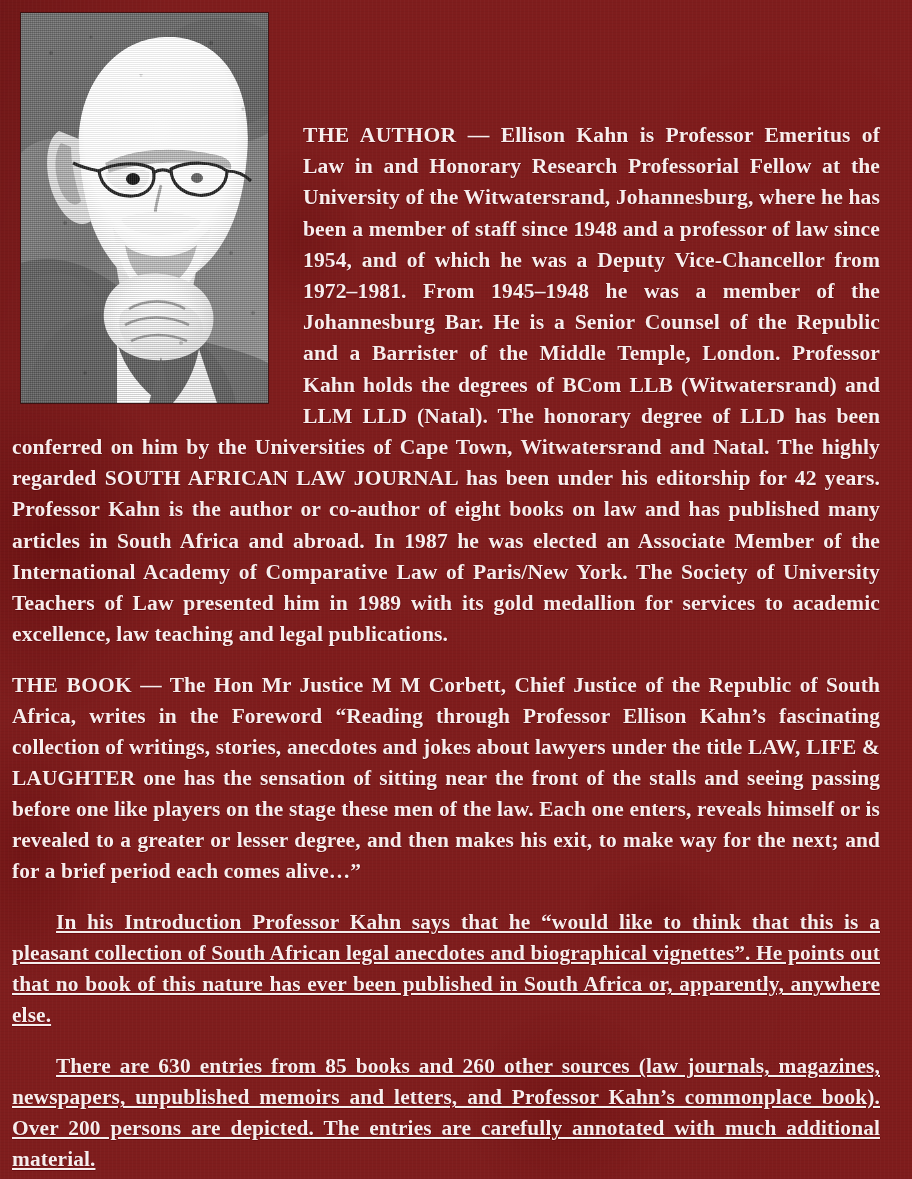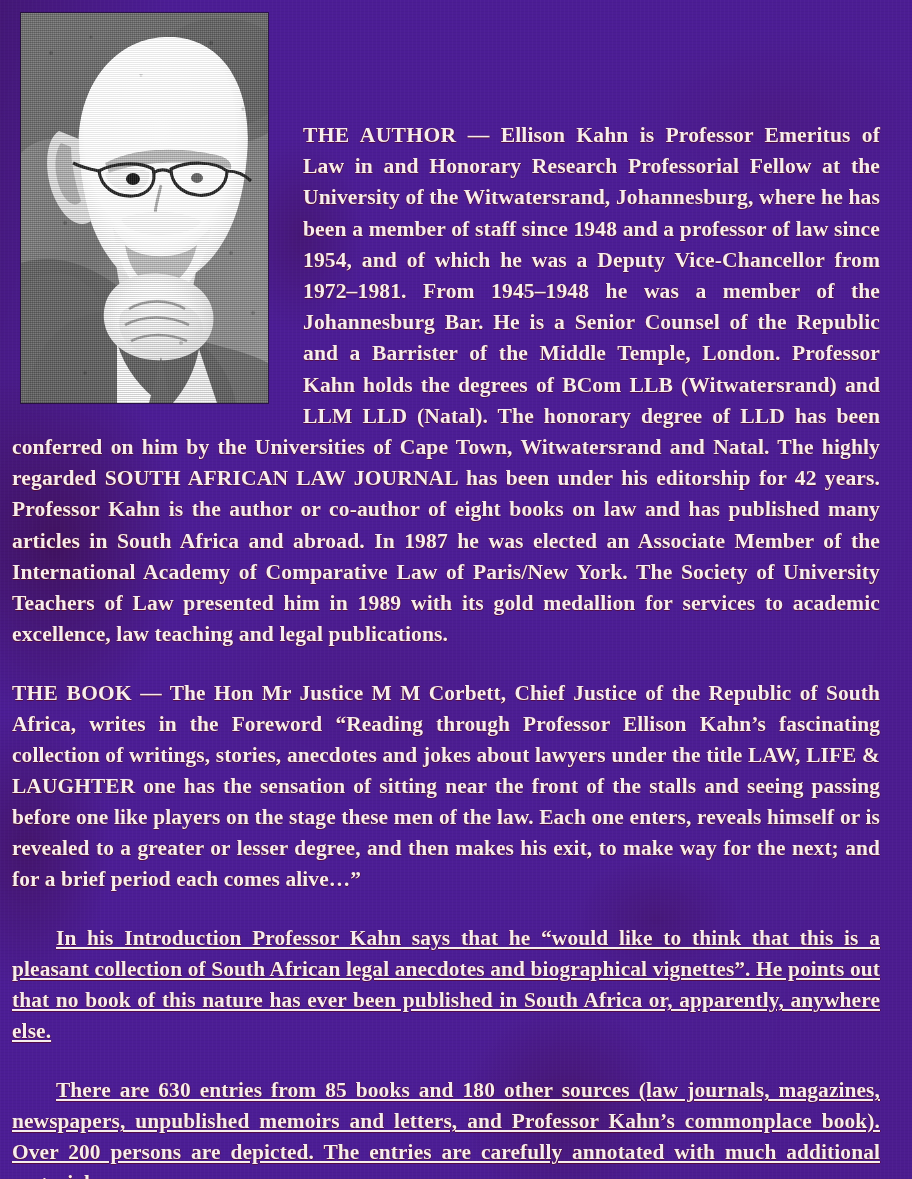--- a/index.html
+++ b/index.html
@@ -103,40 +103,40 @@
 
   
   .photo-spacer {
     float: left;
     width: 291px;
     height: 288px;
     shape-outside: inset(0);
   }
 
   .blurb p { margin: 0; }
-  .blurb p + p { margin-top: 28px; }
+  .blurb p + p { margin-top: 20px; }
 
   .indent { text-indent: 44px; text-decoration: underline; }
 
   .lead { letter-spacing: .3px; }
 
   
   .para-author {
     font-size: 21.6px;
     line-height: 31.2px;
   }
   .para-book {
     font-size: 21.4px;
     line-height: 31px;
   }
 </style>
 </head>
 <body>
 
-<div class="cover" style="background: #4c1d95;">
+<div class="cover" style="background: #7f1d1d;">
   <div class="content">
 
     <div class="photo">
       <svg viewBox="0 0 247 390" preserveAspectRatio="none" aria-hidden="true">
         <defs>
           <linearGradient id="bg" x1="0" y1="0" x2="1" y2="1">
             <stop offset="0%" stop-color="#8f8f8f"></stop>
             <stop offset="45%" stop-color="#7a7a7a"></stop>
             <stop offset="100%" stop-color="#969696"></stop>
           </linearGradient>
@@ -229,18 +229,18 @@
     <div class="blurb" style="color: rgb(246, 238, 237);">
 
       <div class="photo-spacer"></div>
 
       <p class="para-author"><span class="lead">THE AUTHOR</span><span> — </span><span>Ellison Kahn is Professor Emeritus of Law in and Honorary Research Professorial Fellow at the University of the Witwatersrand, Johannesburg, where he has been a member of staff since 1948 and a professor of law since 1954, and of which he was a Deputy Vice-Chancellor from 1972–1981. From 1945–1948 he was a member of the Johannesburg Bar. He is a Senior Counsel of the Republic and a Barrister of the Middle Temple, London. Professor Kahn holds the degrees of BCom LLB (Witwatersrand) and LLM LLD (Natal). The honorary degree of LLD has been conferred on him by the Universities of Cape Town, Witwatersrand and Natal. The highly regarded SOUTH AFRICAN LAW JOURNAL has been under his editorship for 42 years. Professor Kahn is the author or co-author of eight books on law and has published many articles in South Africa and abroad. In 1987 he was elected an Associate Member of the International Academy of Comparative Law of Paris/New York. The Society of University Teachers of Law presented him in 1989 with its gold medallion for services to academic excellence, law teaching and legal publications.</span></p>
 
       <p class="para-book"><span class="lead">THE BOOK</span><span> — </span><span>The Hon Mr Justice M M Corbett, Chief Justice of the Republic of South Africa, writes in the Foreword “Reading through Professor Ellison Kahn’s fascinating collection of writings, stories, anecdotes and jokes about lawyers under the title LAW, LIFE &amp; LAUGHTER one has the sensation of sitting near the front of the stalls and seeing passing before one like players on the stage these men of the law. Each one enters, reveals himself or is revealed to a greater or lesser degree, and then makes his exit, to make way for the next; and for a brief period each comes alive…”</span></p>
 
       <p class="para-book indent">In his Introduction Professor Kahn says that he “would like to think that this is a pleasant collection of South African legal anecdotes and biographical vignettes”. He points out that no book of this nature has ever been published in South Africa or, apparently, anywhere else.</p>
 
-      <p class="para-book indent">There are 630 entries from 85 books and 180 other sources (law journals, magazines, newspapers, unpublished memoirs and letters, and Professor Kahn’s commonplace book). Over 200 persons are depicted. The entries are carefully annotated with much additional material.</p>
+      <p class="para-book indent">There are 630 entries from 85 books and 260 other sources (law journals, magazines, newspapers, unpublished memoirs and letters, and Professor Kahn’s commonplace book). Over 200 persons are depicted. The entries are carefully annotated with much additional material.</p>
 
     </div>
 
   </div>
 </div>
 
 </body></html>

